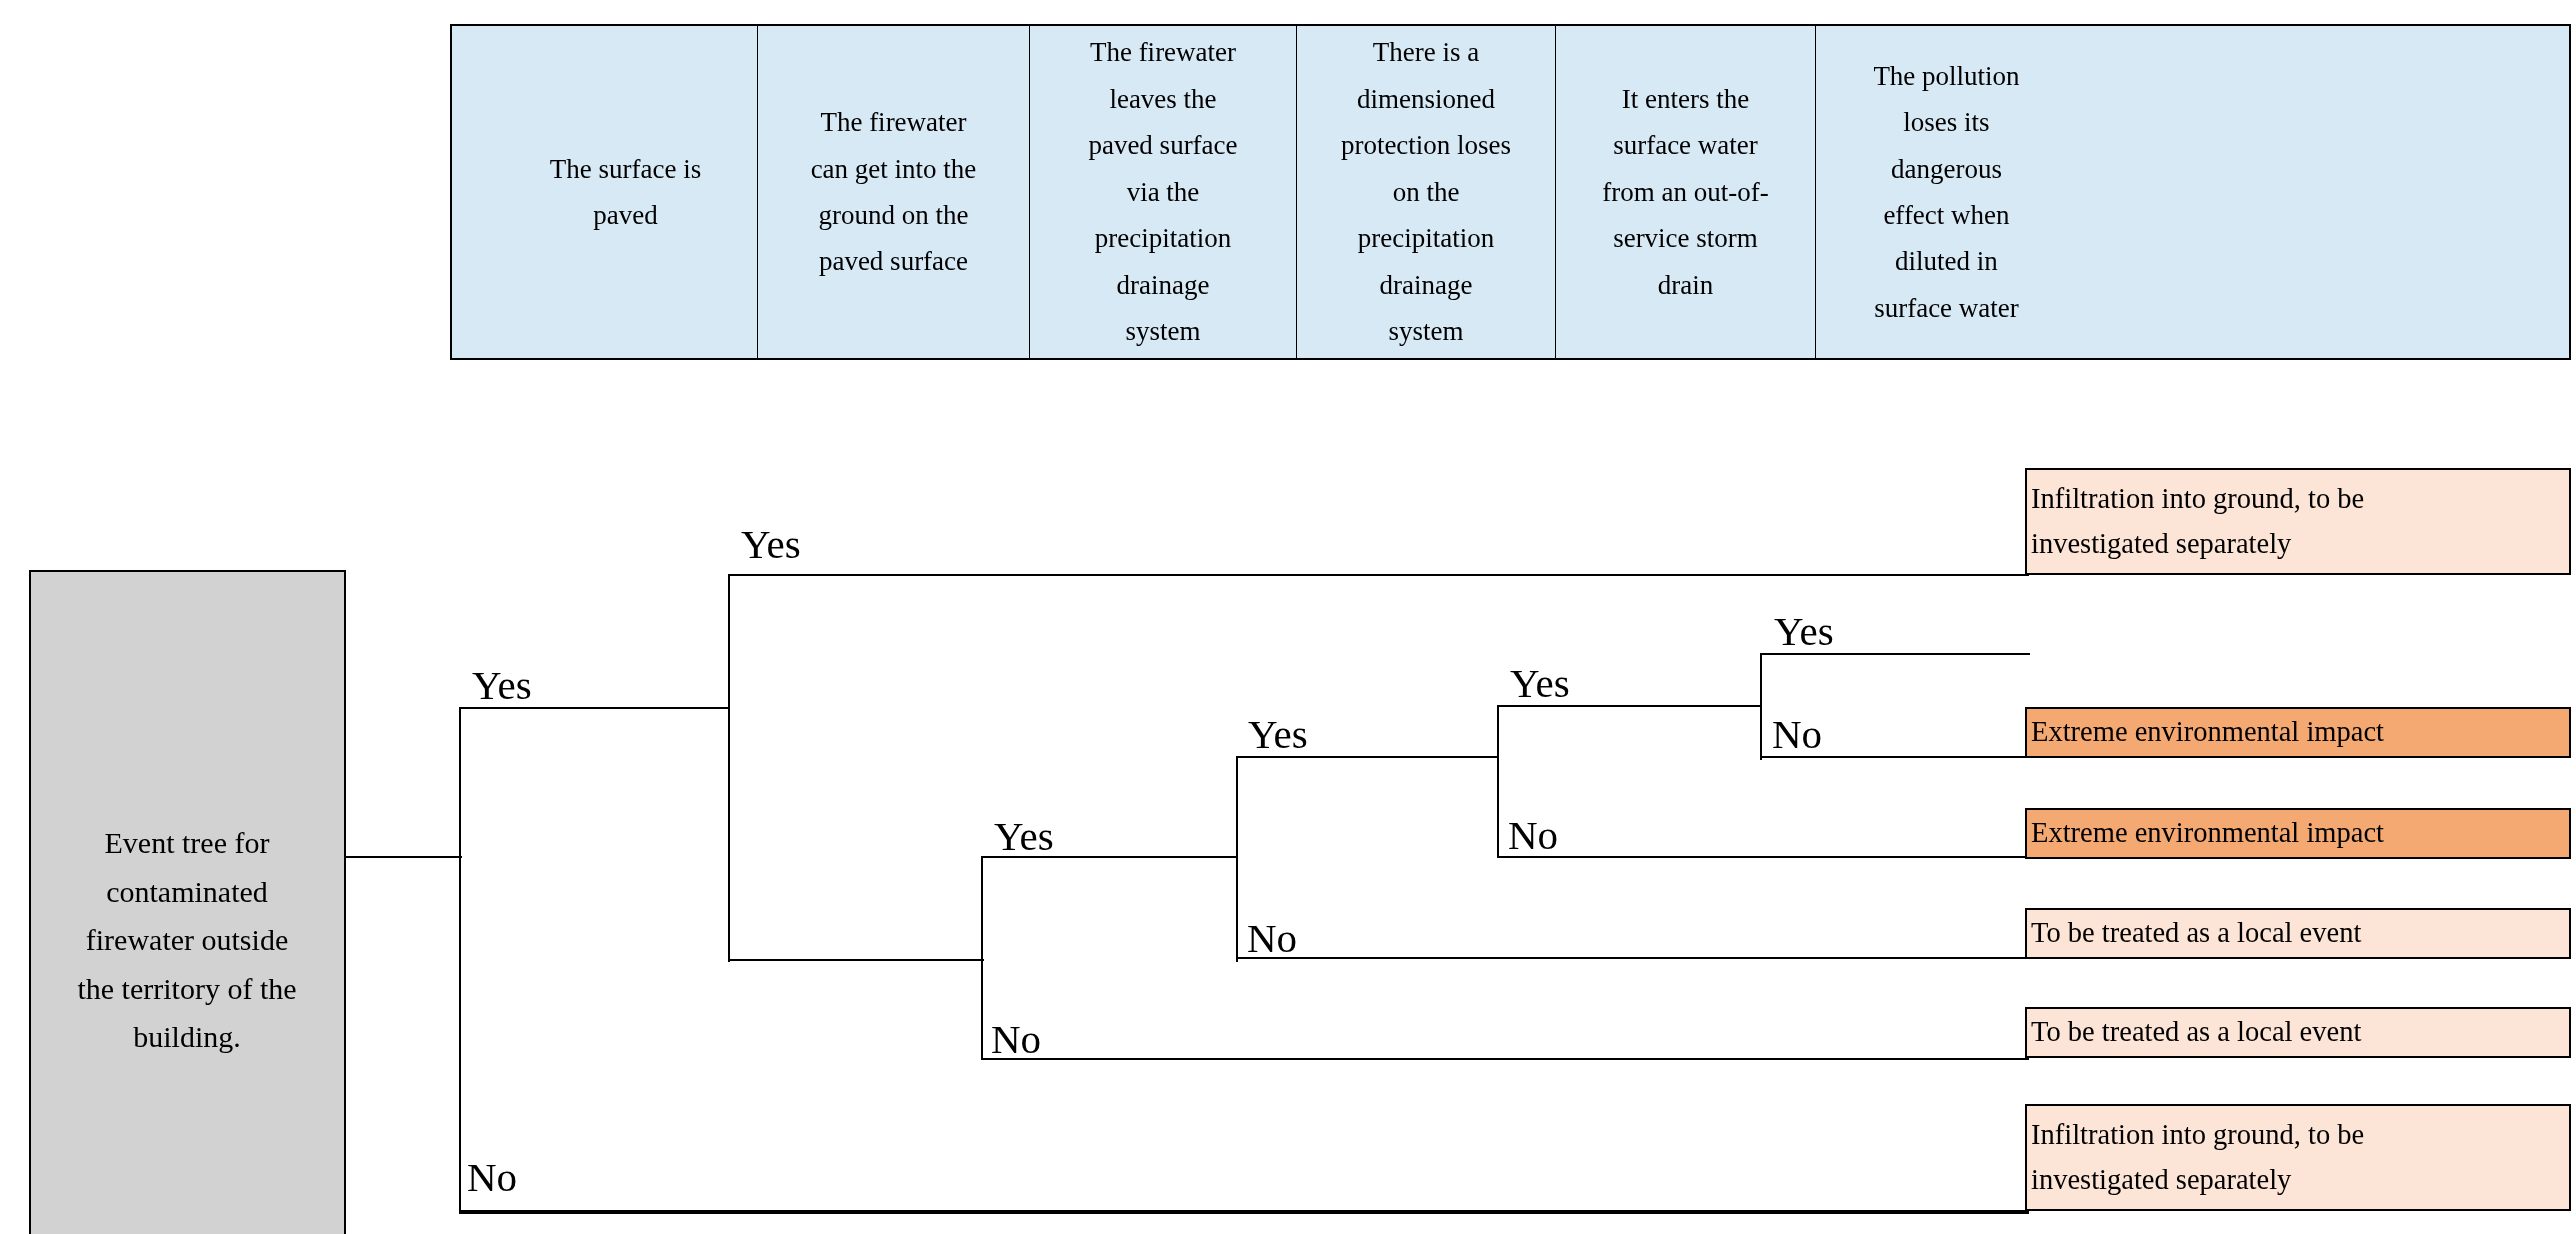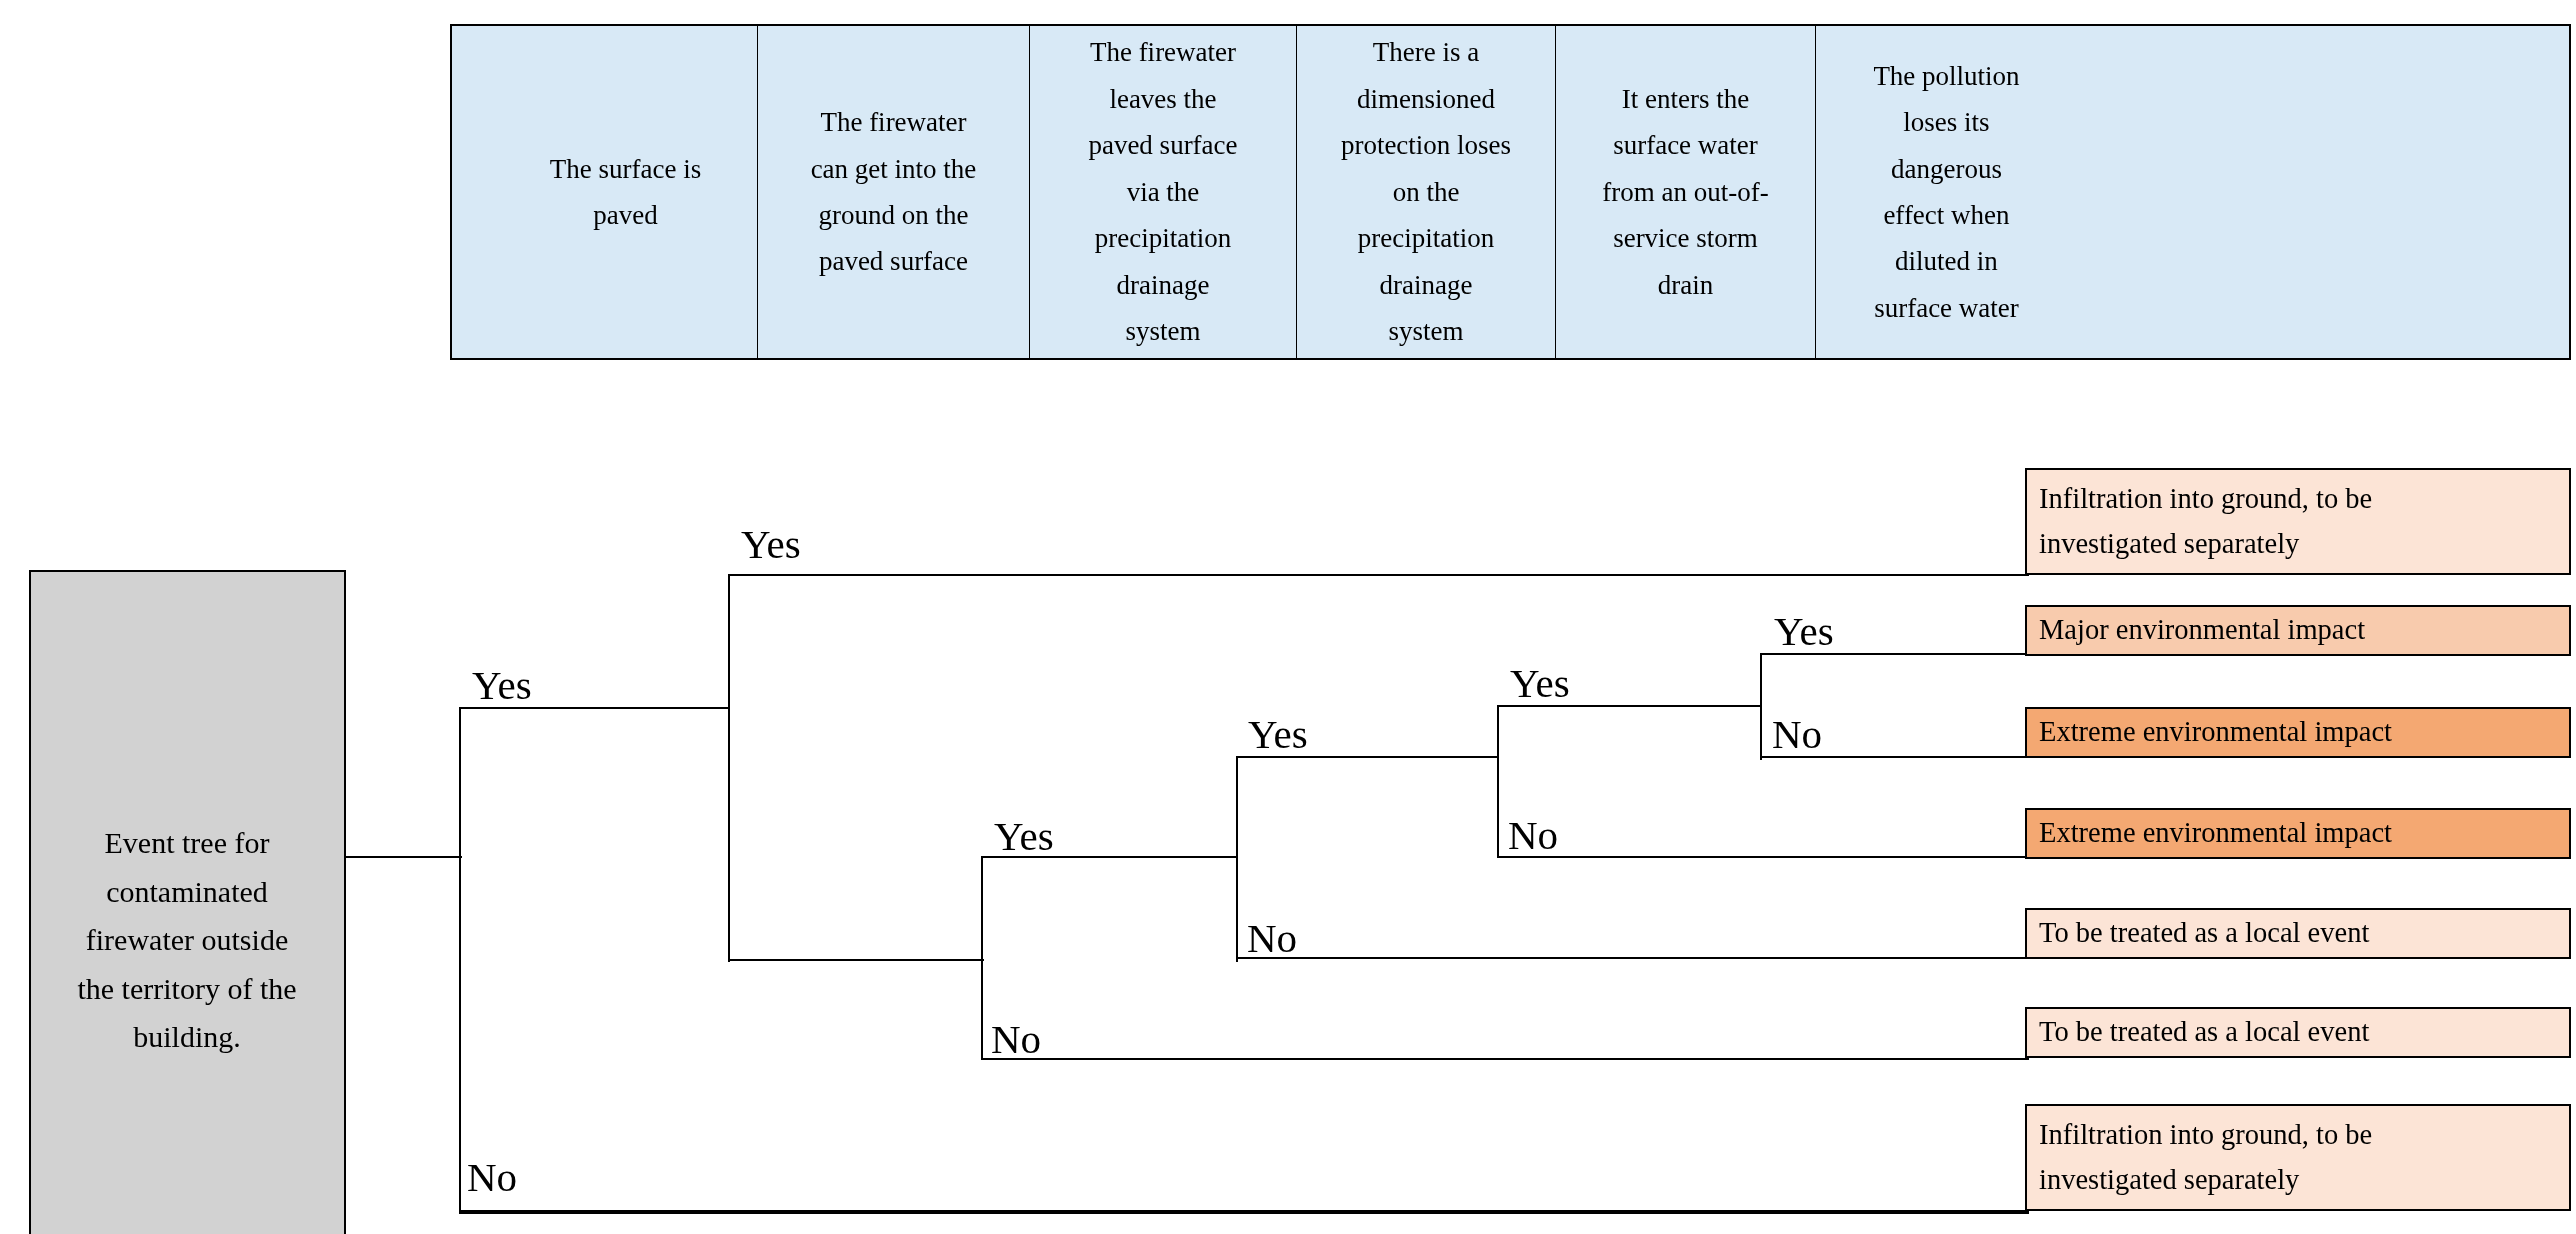--- a/index.html
+++ b/index.html
@@ -67,21 +67,21 @@
     position: absolute;
     left: 2025px;
     width: 546px;
     border: 2.4px solid #000;
     box-sizing: border-box;
     display: flex;
     align-items: center;
     white-space: pre-line;
     font-size: 28.5px;
     line-height: 1.55;
-    padding-left: 12px;
+    padding-left: 4px;
   }
 
   
   .hl, .vl { position: absolute; background: #000; }
   .hl { height: 2.4px; }
   .vl { width: 2.4px; }
 
   
   .lbl {
     position: absolute;
@@ -166,21 +166,20 @@
   <span class="lbl" style="left:1508px;top:815px">No</span>
 
   <div class="vl" style="left:1760px;top:653px;height:107px"></div>
   <div class="hl" style="left:1760px;top:653px;width:270px"></div>
   <div class="hl" style="left:1760px;top:756px;width:270px"></div>
   <span class="lbl" style="left:1774px;top:611px">Yes</span>
   <span class="lbl" style="left:1772px;top:714px">No</span>
 
   <div class="outcome" style="top: 468px; height: 107px; background: rgb(252, 228, 214);">Infiltration into ground, to be
 investigated separately</div>
-  <div class="outcome" style="top: 605px; height: 51px; background: rgb(248, 203, 173);">Major environmental impact</div>
   <div class="outcome" style="top: 707px; height: 51px; background: rgb(244, 168, 114);">Extreme environmental impact</div>
   <div class="outcome" style="top: 808px; height: 51px; background: rgb(244, 168, 114);">Extreme environmental impact</div>
   <div class="outcome" style="top: 908px; height: 51px; background: rgb(252, 228, 214);">To be treated as a local event</div>
   <div class="outcome" style="top: 1007px; height: 51px; background: rgb(252, 228, 214);">To be treated as a local event</div>
   <div class="outcome" style="top: 1104px; height: 107px; background: rgb(252, 228, 214);">Infiltration into ground, to be
 investigated separately</div>
 
 </div>
 
 

